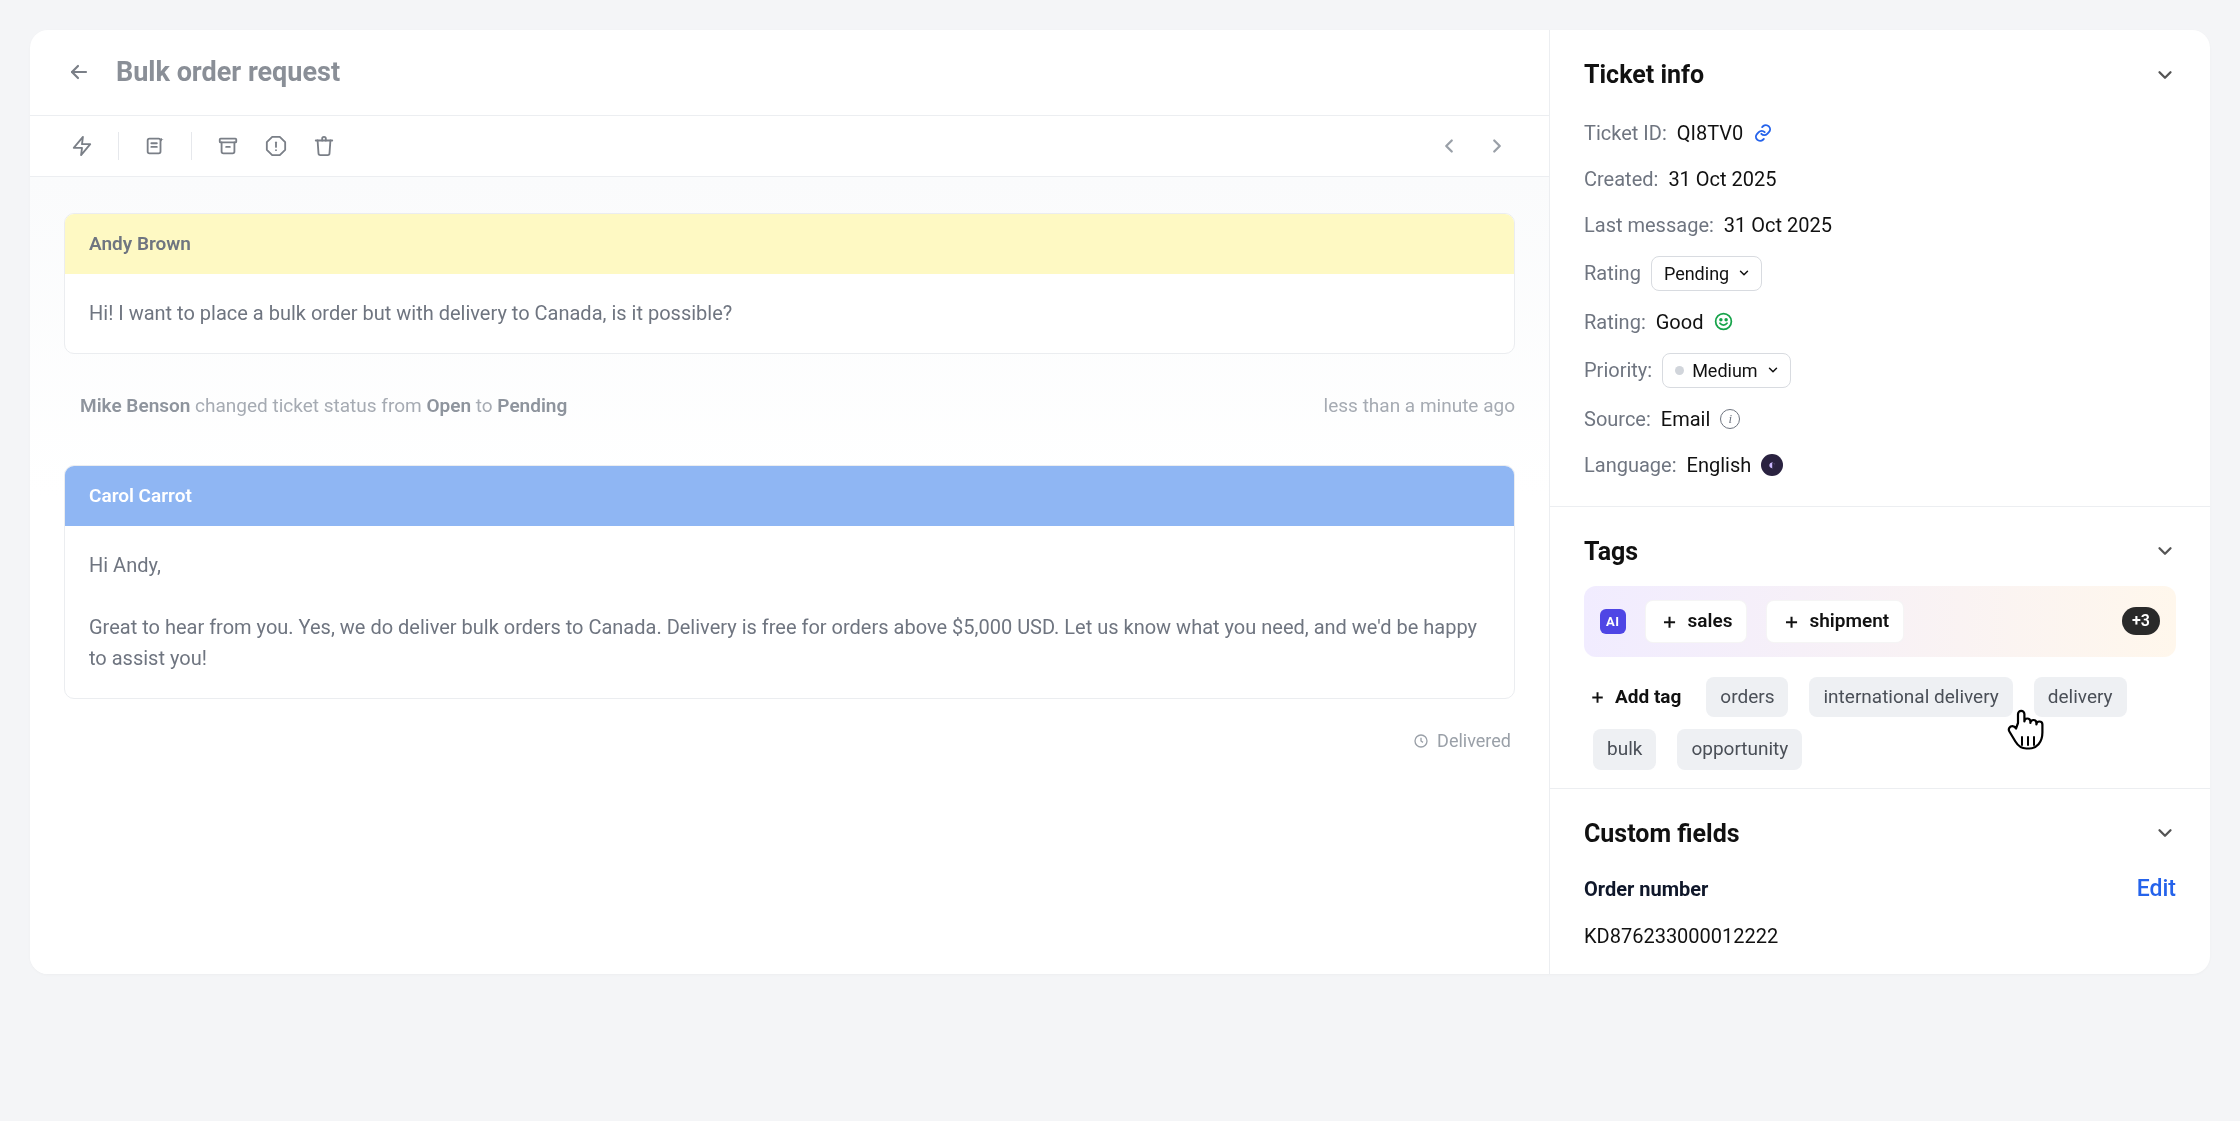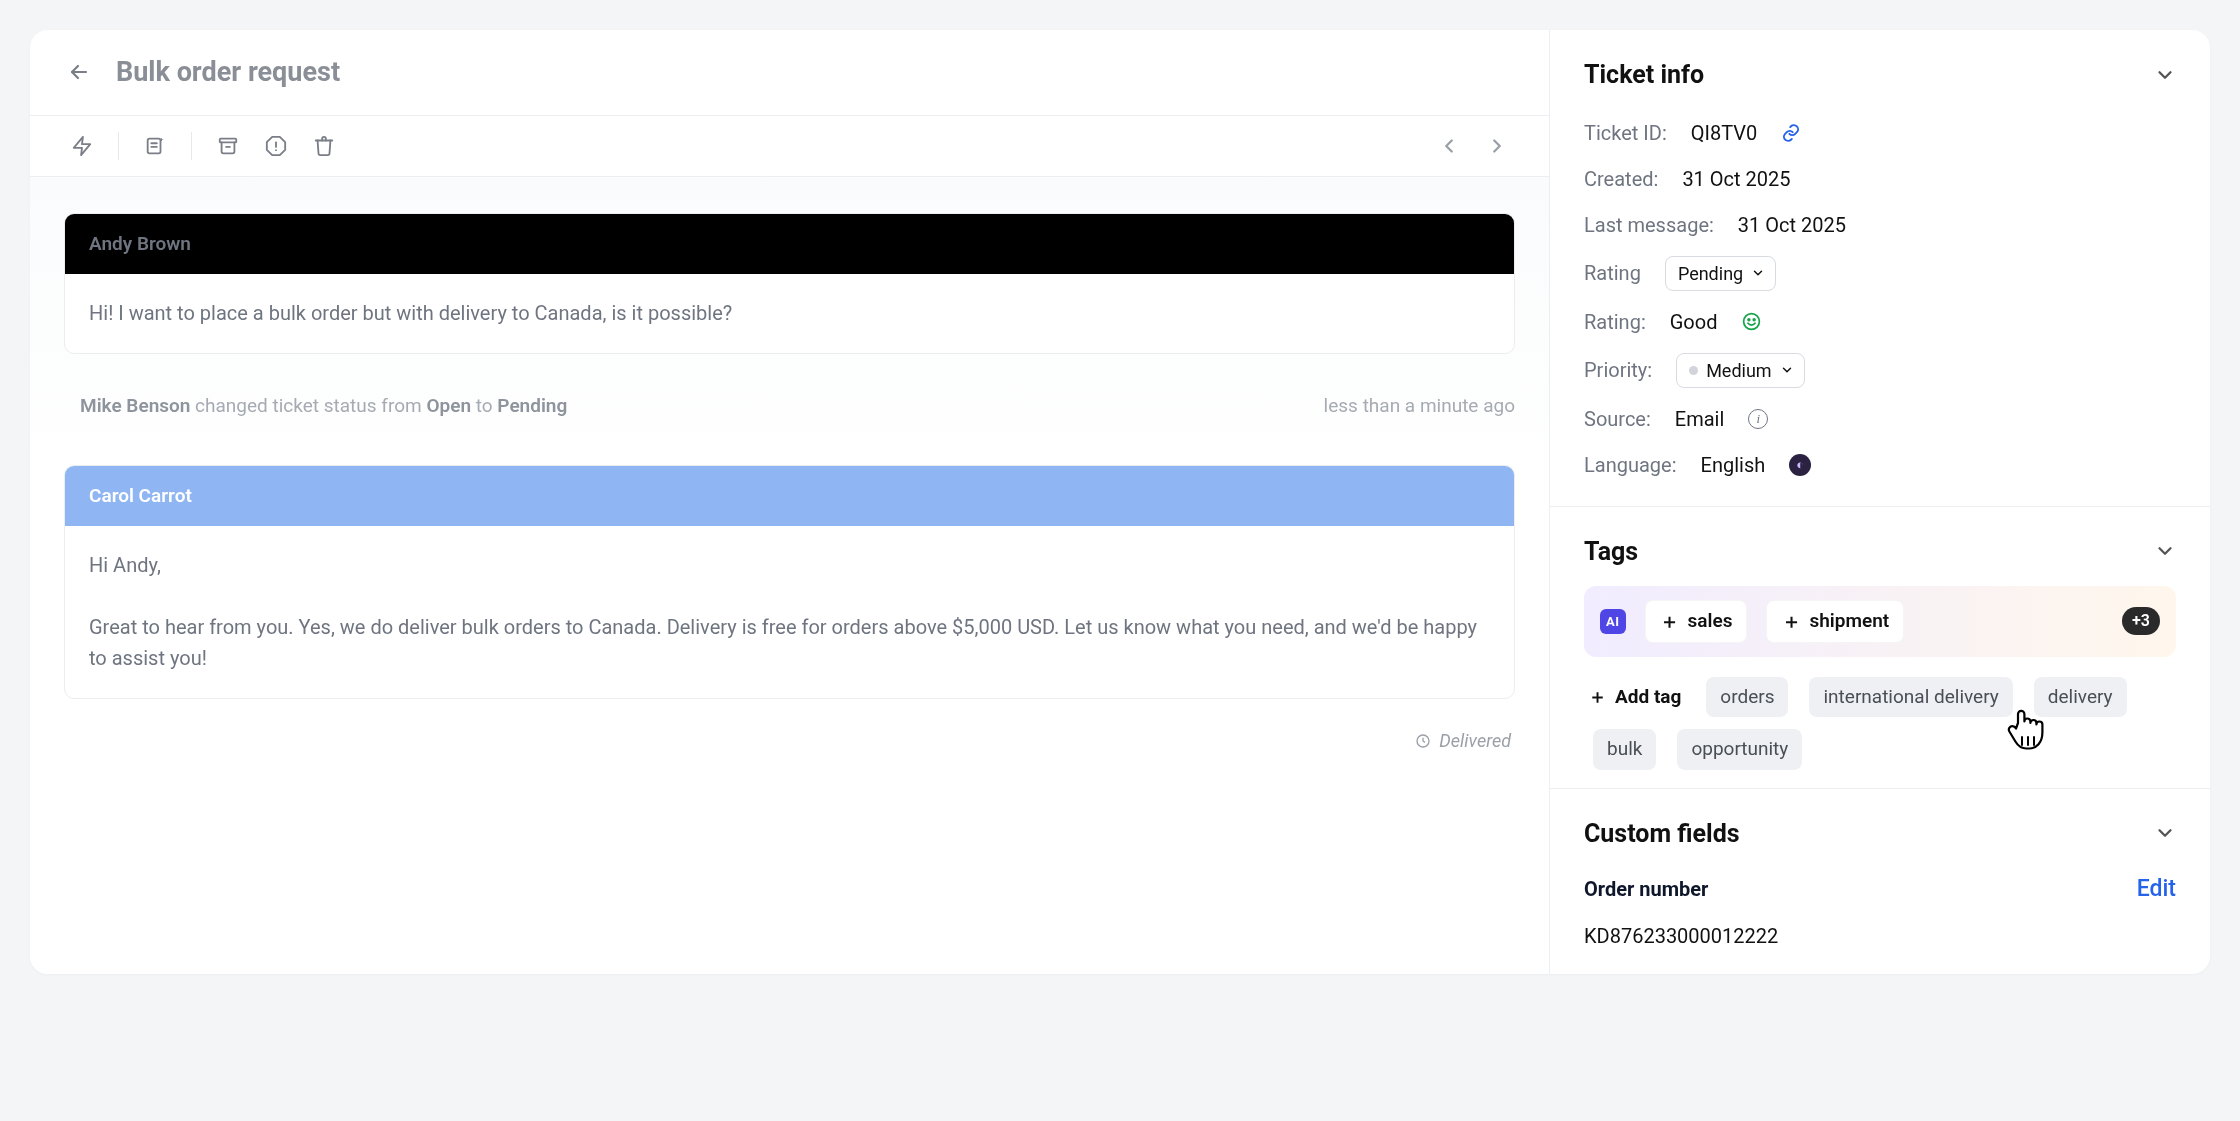--- a/index.html
+++ b/index.html
@@ -94,21 +94,21 @@
     overflow: hidden;
     margin-bottom: 28px;
     background:#fff;
   }
   .msg-head {
     padding: 16px 24px;
     font-weight: 600;
     font-size: 19px;
   }
   .msg-head.incoming {
-    background: #000000;
+    background: #fef9c3;
     color: #6f7580;
   }
   .msg-head.outgoing {
     background: #8fb6f3;
     color: #ffffff;
   }
   .msg-body {
     padding: 24px 24px;
     color: #6f7580;
     font-size: 20px;
@@ -125,21 +125,20 @@
   .status-line .left b { color:#8e949d; font-weight:600; }
   .delivered {
     display:flex;
     justify-content:flex-end;
     align-items:center;
     gap:8px;
     color:#9aa0a8;
     font-size:18px;
     margin-top:12px;
     padding-right:4px;
-    font-style:italic;
   }
   
   .section {
     padding: 26px 34px 18px 34px;
     border-bottom: 1px solid #eceef1;
   }
   .section:last-child { border-bottom:none; }
   .sec-head {
     display:flex;
     align-items:center;
@@ -150,21 +149,21 @@
     font-size: 25px;
     font-weight: 700;
     color: #111;
   }
   .chev {
     color:#555; cursor:pointer;
   }
   .kv-row {
     display:flex;
     align-items:center;
-    gap:24px;
+    gap:10px;
     padding: 8px 0;
     color:#6f7580;
     font-size: 20px;
   }
   .kv-row .val {
     color:#111;
   }
   .link-icon {
     color:#2563eb;
     display:inline-flex;

